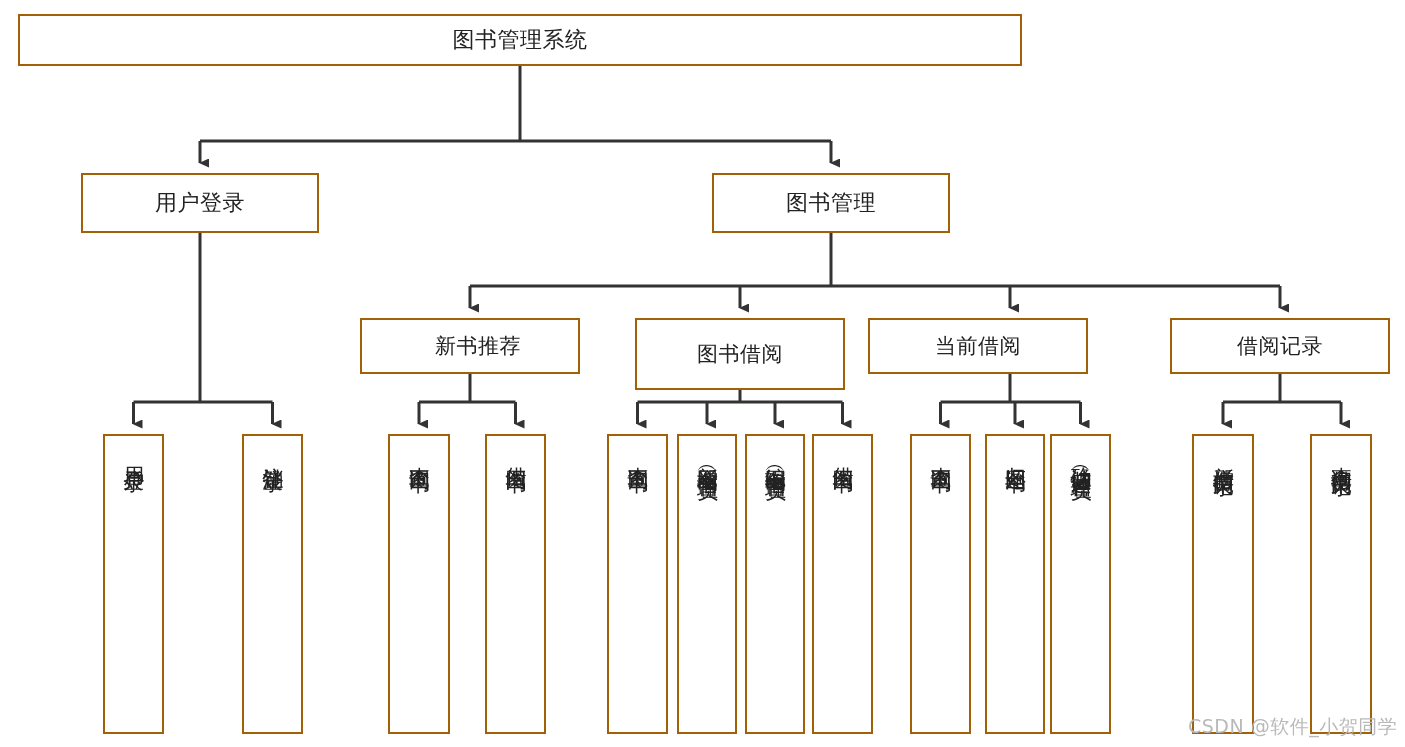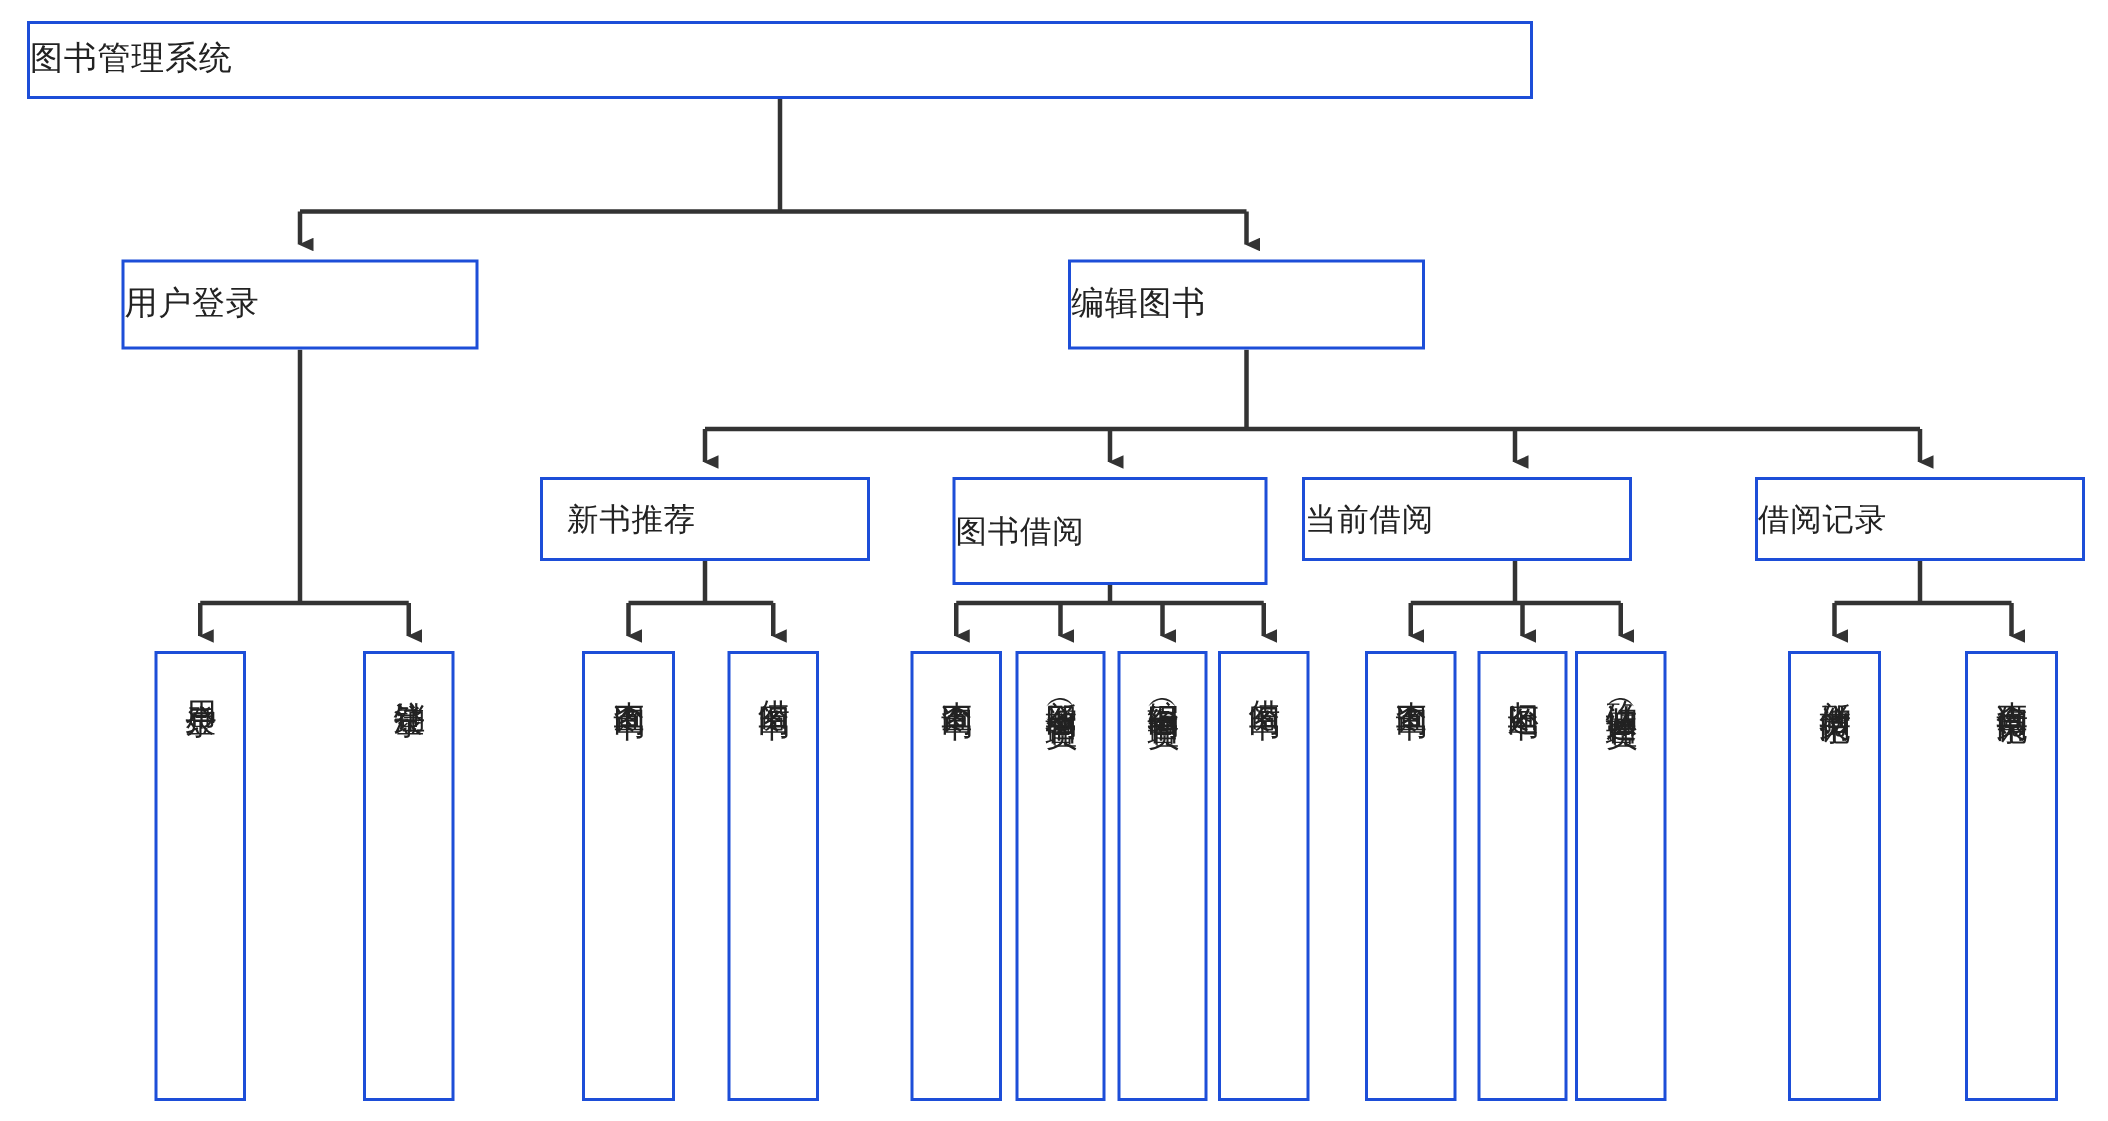--- a/index.html
+++ b/index.html
@@ -23,24 +23,24 @@
     left: 0;
     top: 0;
     width: 1405px;
     height: 747px;
     pointer-events: none;
   }
   .node {
     position: absolute;
     box-sizing: border-box;
     background: #ffffff;
-    border: 2px solid #1d4ed8;
+    border: 2px solid #a16207;
     display: flex;
     align-items: center;
-    justify-content: flex-start;
+    justify-content: center;
     color: #222222;
   }
   .node-label {
     display: block;
     text-align: center;
     line-height: 1.18;
     letter-spacing: 0.5px;
   }
   .node.horizontal .node-label {
     font-size: 21px;
@@ -116,21 +116,21 @@
   </svg>
 
   <div id="nodes-layer">
       <div class="node horizontal lvl0" style="left: 18px; top: 14px; width: 1004px; height: 52px;">
         <span class="node-label">图书管理系统</span>
       </div>
       <div class="node horizontal lvl1" style="left: 81px; top: 173px; width: 238px; height: 60px;">
         <span class="node-label">用户登录</span>
       </div>
       <div class="node horizontal lvl1" style="left: 712px; top: 173px; width: 238px; height: 60px;">
-        <span class="node-label">编辑图书</span>
+        <span class="node-label">图书管理</span>
       </div>
       <div class="node horizontal lvl2" style="left: 360px; top: 318px; width: 220px; height: 56px; padding-left: 16px;">
         <span class="node-label">新书推荐</span>
       </div>
       <div class="node horizontal lvl2" style="left: 635px; top: 318px; width: 210px; height: 72px;">
         <span class="node-label">图书借阅</span>
       </div>
       <div class="node horizontal lvl2" style="left: 868px; top: 318px; width: 220px; height: 56px;">
         <span class="node-label">当前借阅</span>
       </div>
@@ -171,14 +171,15 @@
         <span class="node-label">确认归还（管理员）</span>
       </div>
       <div class="node vertical lvl3" style="left: 1192px; top: 434px; width: 62px; height: 300px;">
         <span class="node-label">新增借阅记录</span>
       </div>
       <div class="node vertical lvl3" style="left: 1310px; top: 434px; width: 62px; height: 300px;">
         <span class="node-label">查询借阅记录</span>
       </div>
     </div>
 
+  <div class="watermark" style="left:1188px; top:714px;">CSDN @软件_小贺同学</div>
 
 </div>
 
 </body></html>

